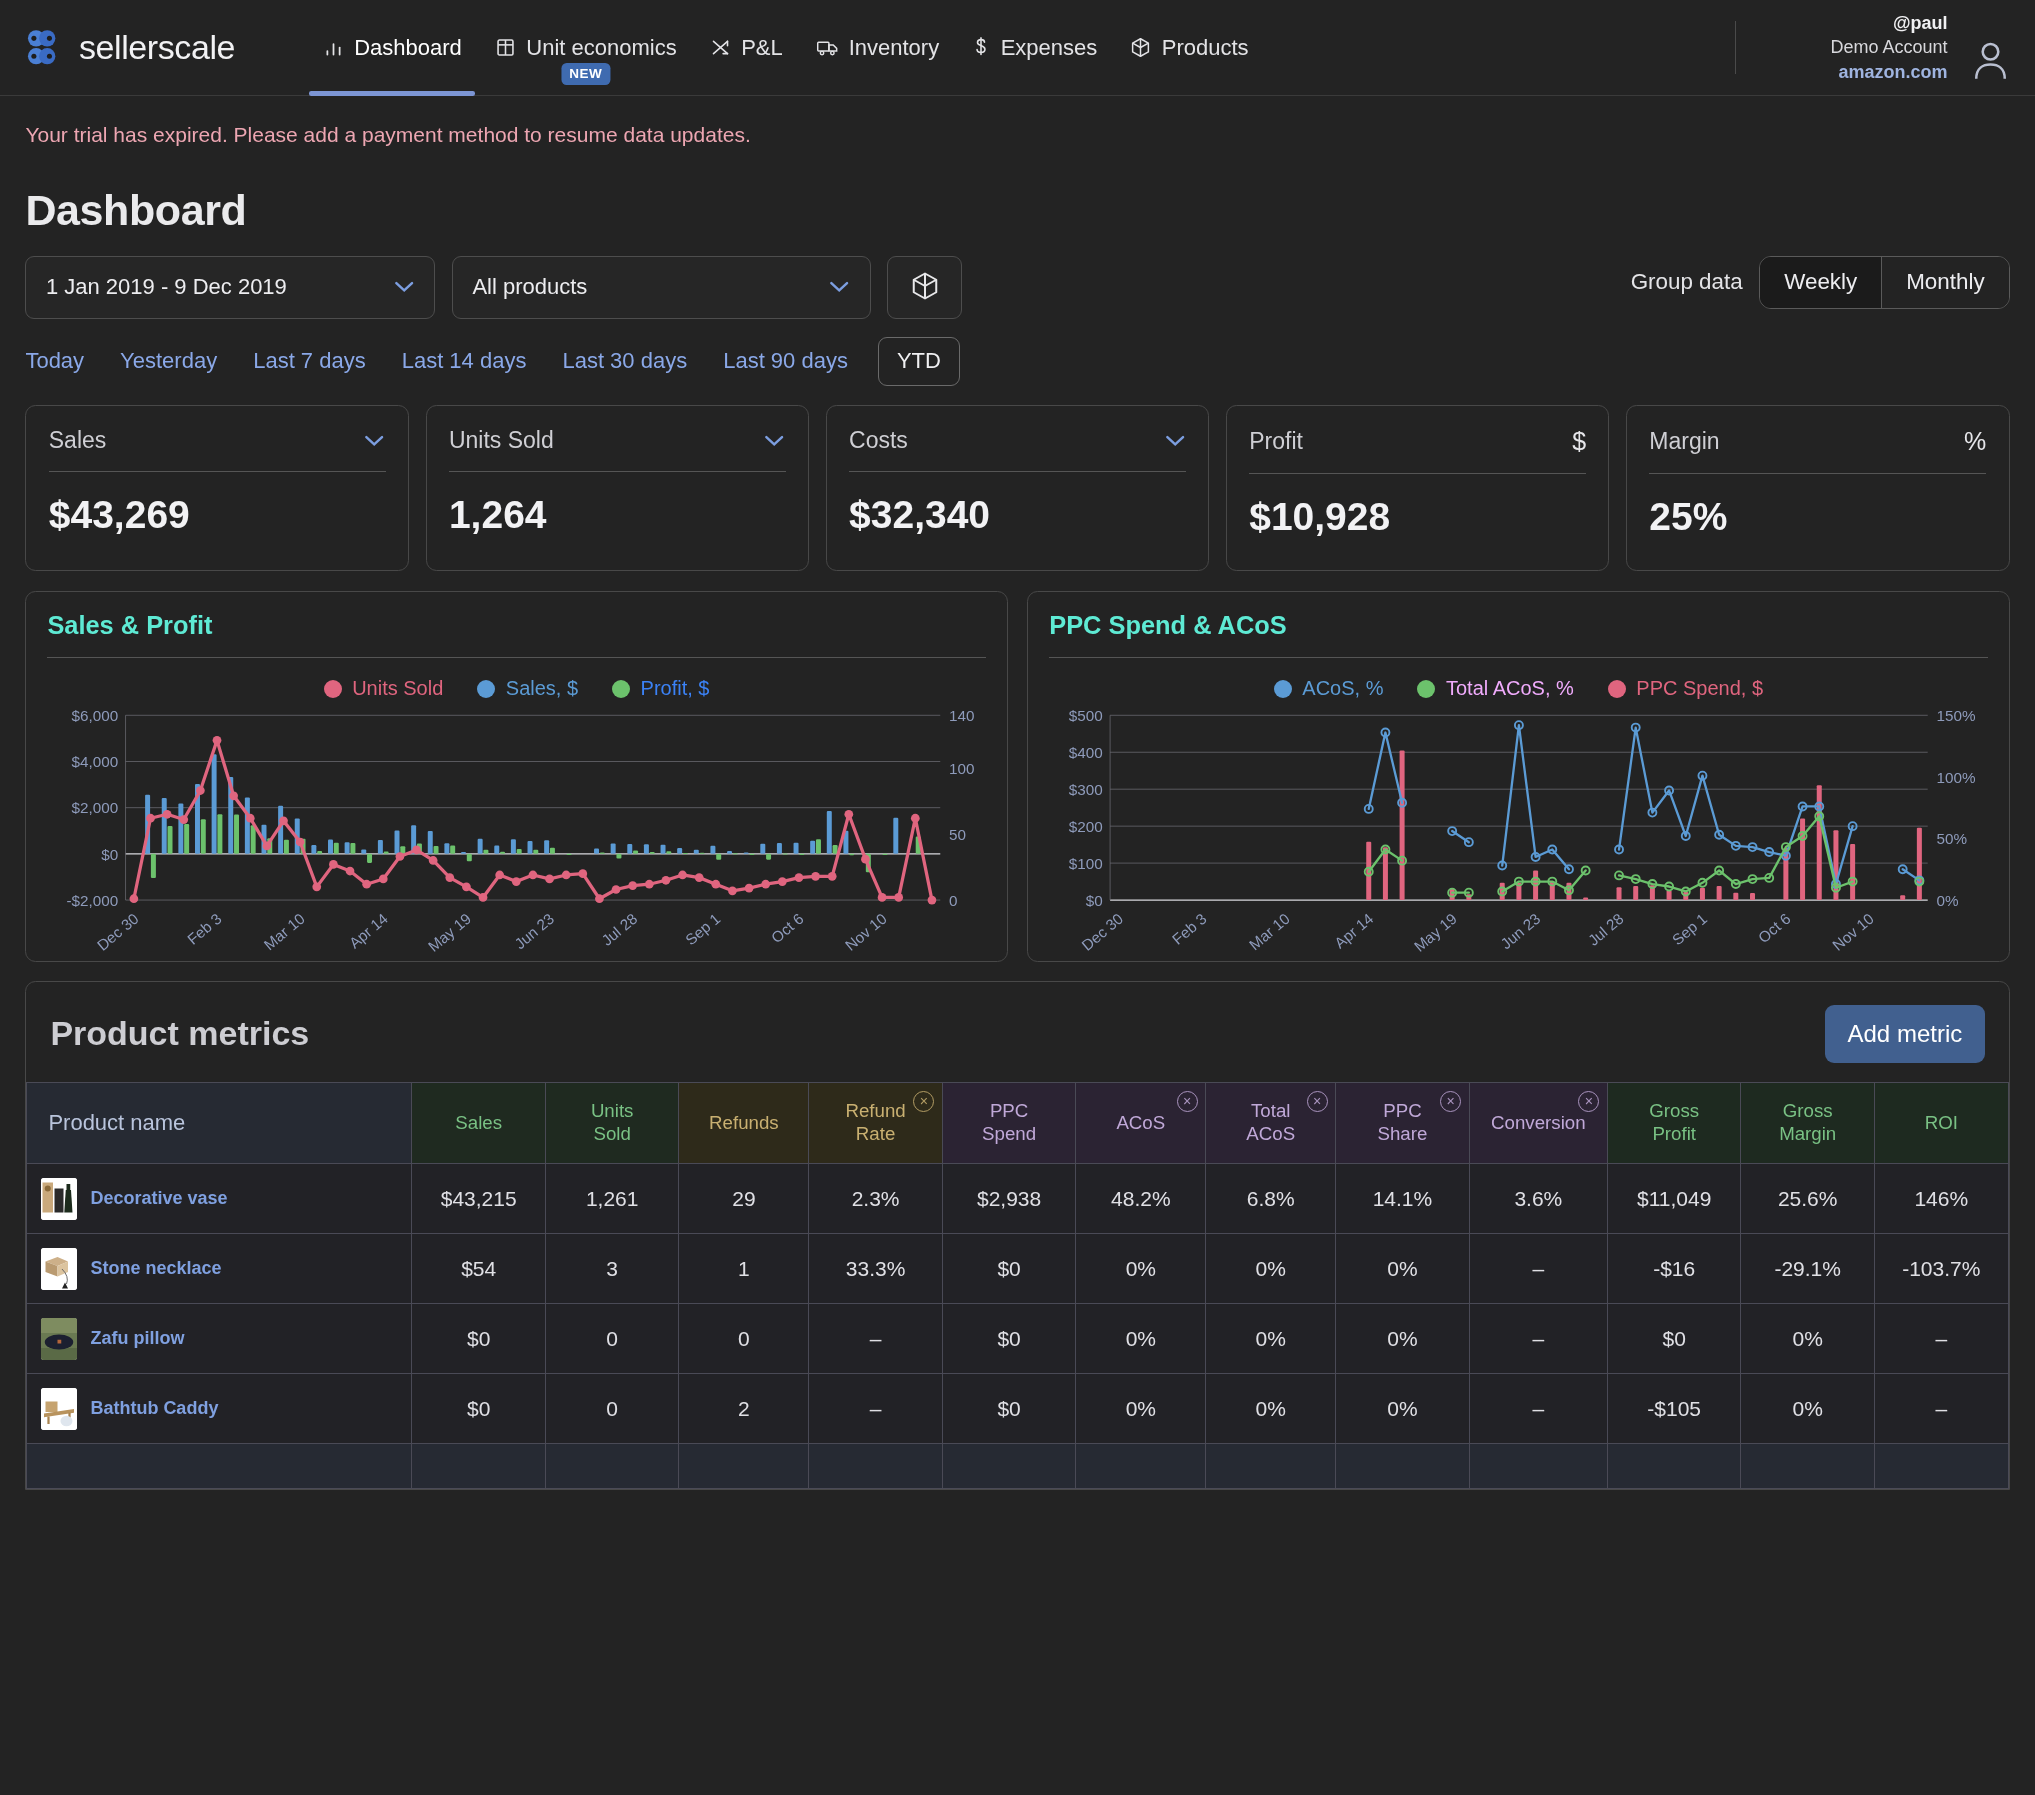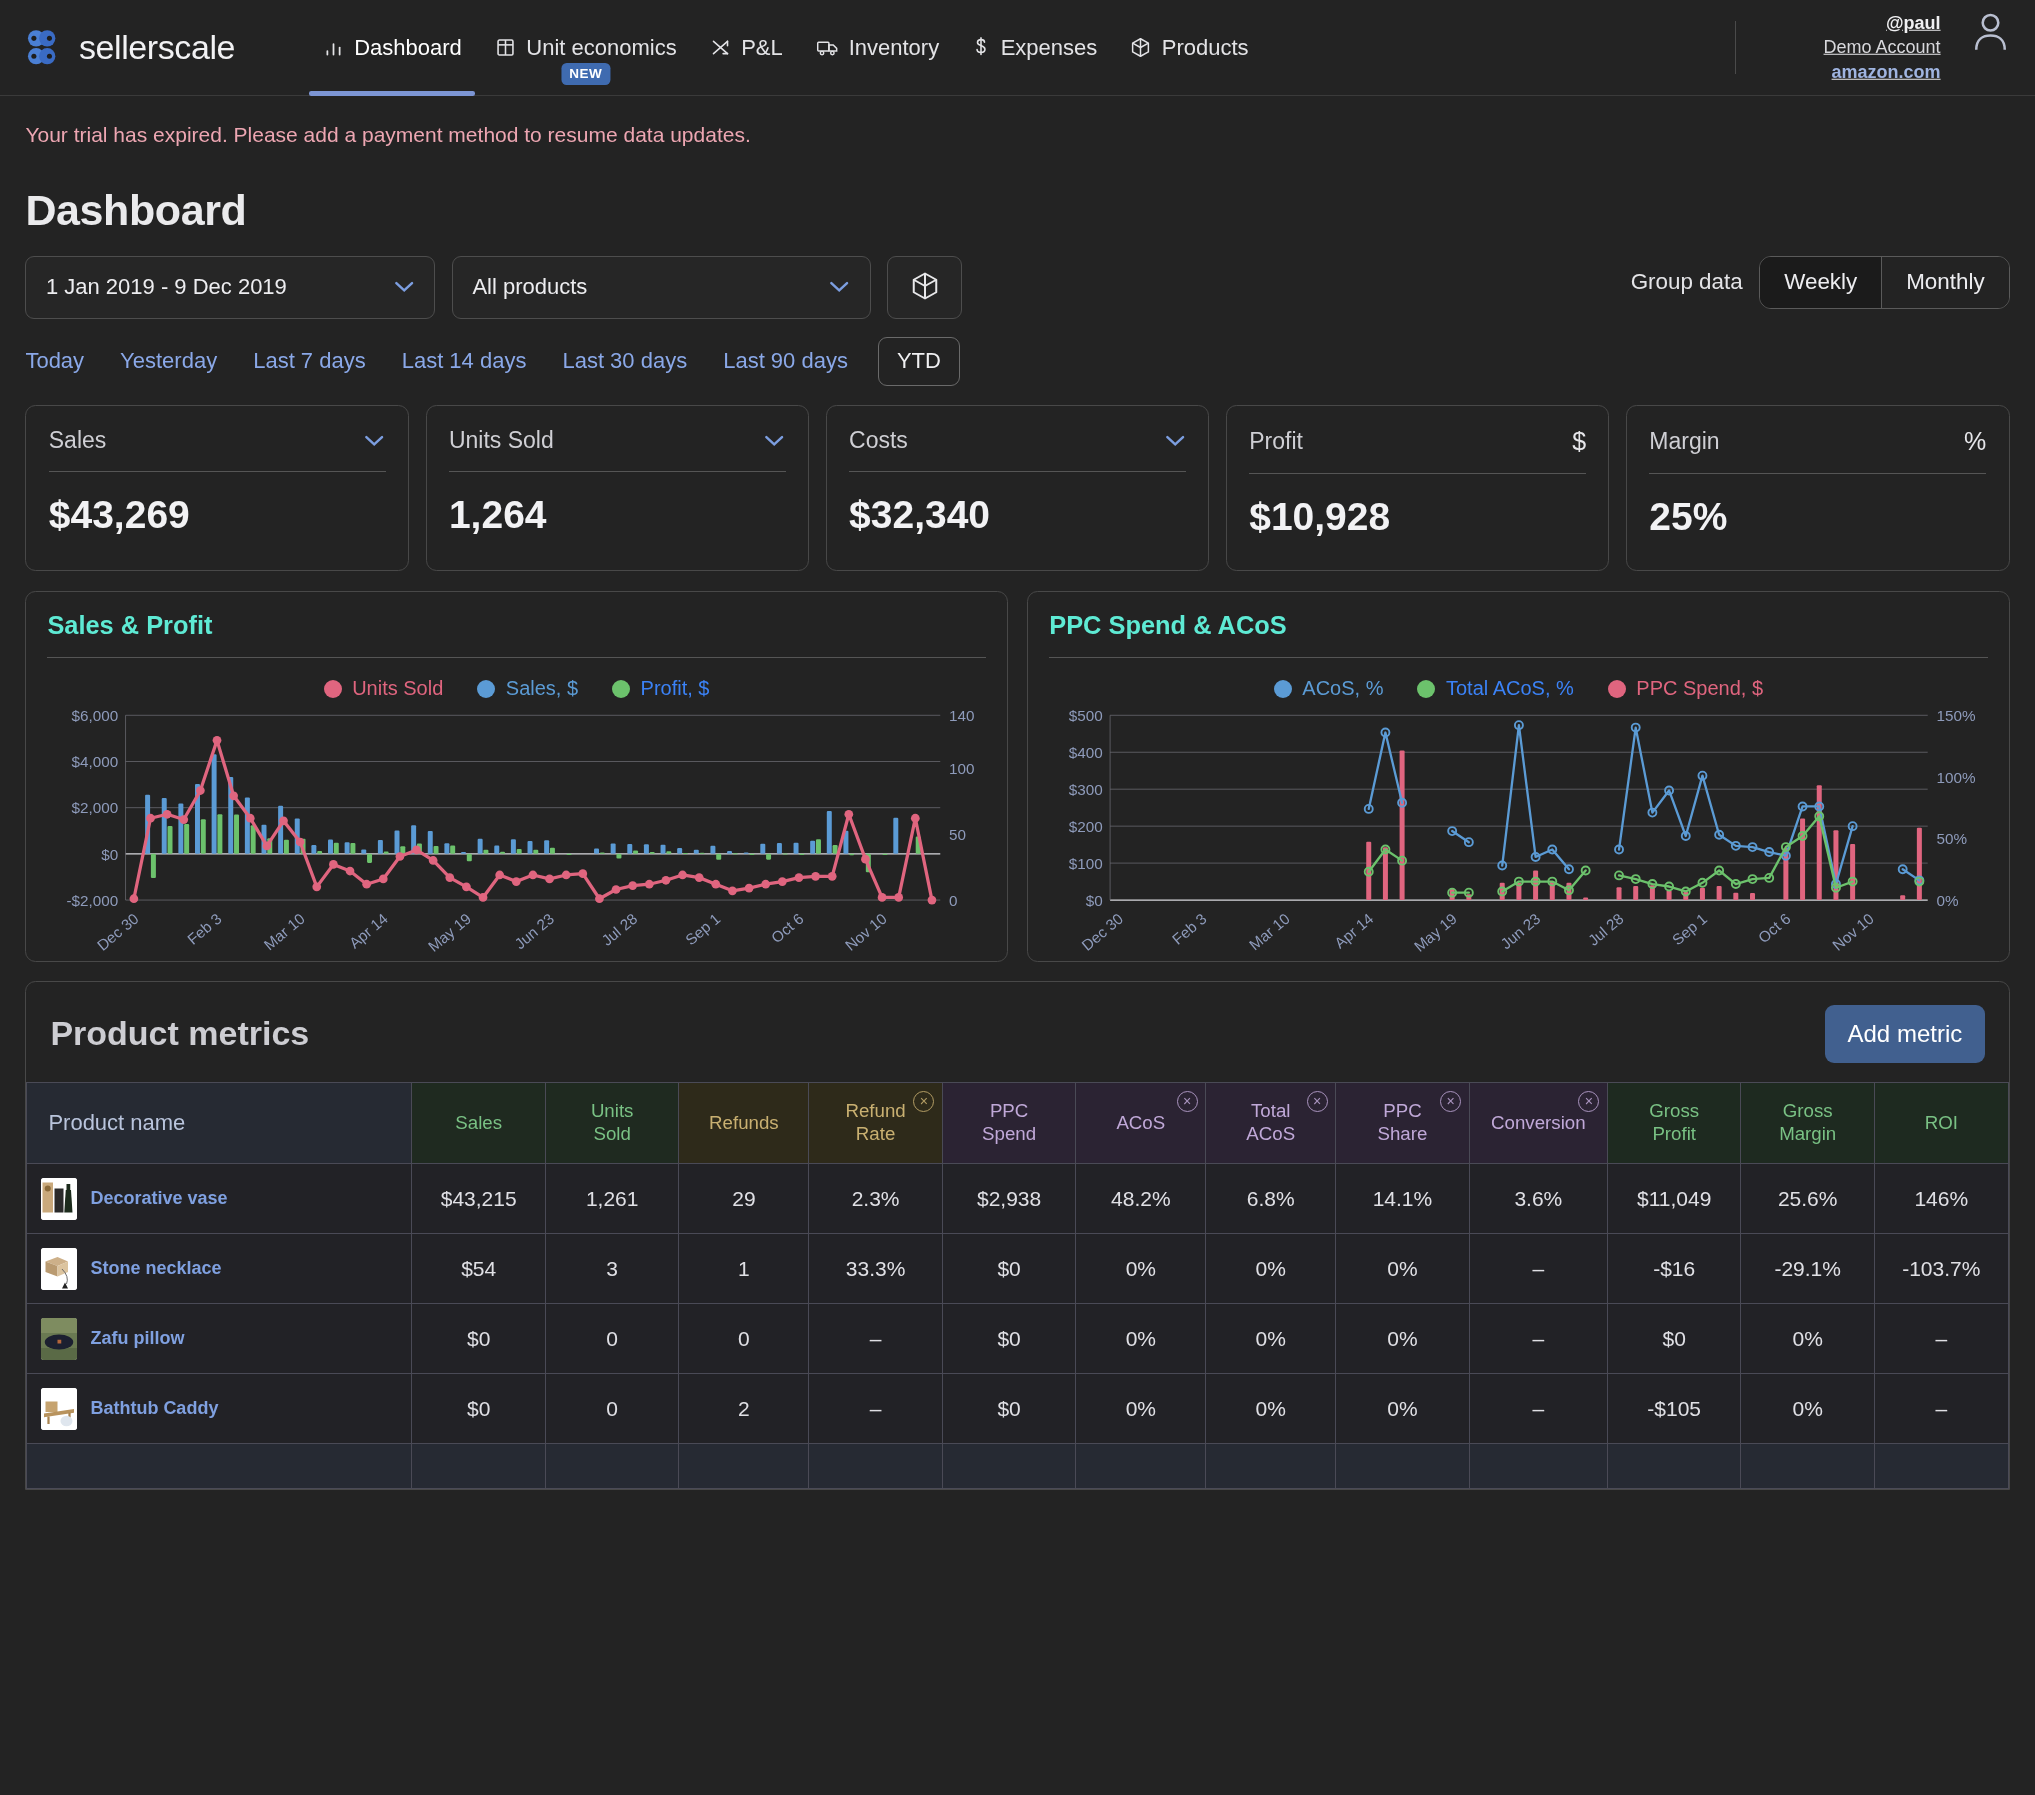--- a/index.html
+++ b/index.html
@@ -44,21 +44,21 @@
     padding: 3.7px 8.2px; border-radius: 5.2px; letter-spacing: 0.4px;
   }
 
   .nav-divider {
     position: absolute; right: 299px; top: 21px; bottom: 21px;
     width: 0.7px; background: #4a4a4a;
   }
 
   .account {
     position: absolute; right: 25.4px; top: 50%; transform: translateY(-50%);
-    display: flex; align-items: flex-start; gap: 30px; text-decoration: underline;
+    display: flex; align-items: flex-end; gap: 23px;
   }
   .account-lines { text-align: right; line-height: 1.38; }
   .acc-user { font-size: 18px; font-weight: 700; color: #f0f0f2; }
   .acc-name { font-size: 18px; color: #d8d8dc; }
   .acc-market { font-size: 18px; font-weight: 700; color: #9fb4e0; }
 
   
   .trialbar {
     display: flex; align-items: center; gap: 34px;
     padding: 27px 25.4px 16.5px 25.4px;
@@ -601,21 +601,21 @@
 
   <div class="chartcard">
     <div class="chart-title">PPC Spend &amp; ACoS</div>
     <div class="legend">
       <div class="legend-item">
         <span class="dot" style="background:#5b9bd5"></span>
         <span style="color:#5b9bd5">ACoS, %</span>
       </div>
       <div class="legend-item">
         <span class="dot" style="background:#6cc26c"></span>
-        <span style="color:#3b82f6">Total ACoS, %</span>
+        <span style="color:#f0abfc">Total ACoS, %</span>
       </div>
       <div class="legend-item">
         <span class="dot" style="background:#e0657f"></span>
         <span style="color:#e0657f">PPC Spend, $</span>
       </div>
     </div>
     <svg class="plot" id="plot1" viewBox="0 0 1290 330" width="100%" height="247">
         <line x1="84" y1="8" x2="1208" y2="8" stroke="#6e6e76" stroke-width="1"></line>
         <text x="74" y="16" fill="#8e9bbb" font-size="21" text-anchor="end" font-family="&quot;Liberation Sans&quot;, sans-serif">$500</text>
         <line x1="84" y1="58.79999999999998" x2="1208" y2="58.79999999999998" stroke="#6e6e76" stroke-width="1"></line>

